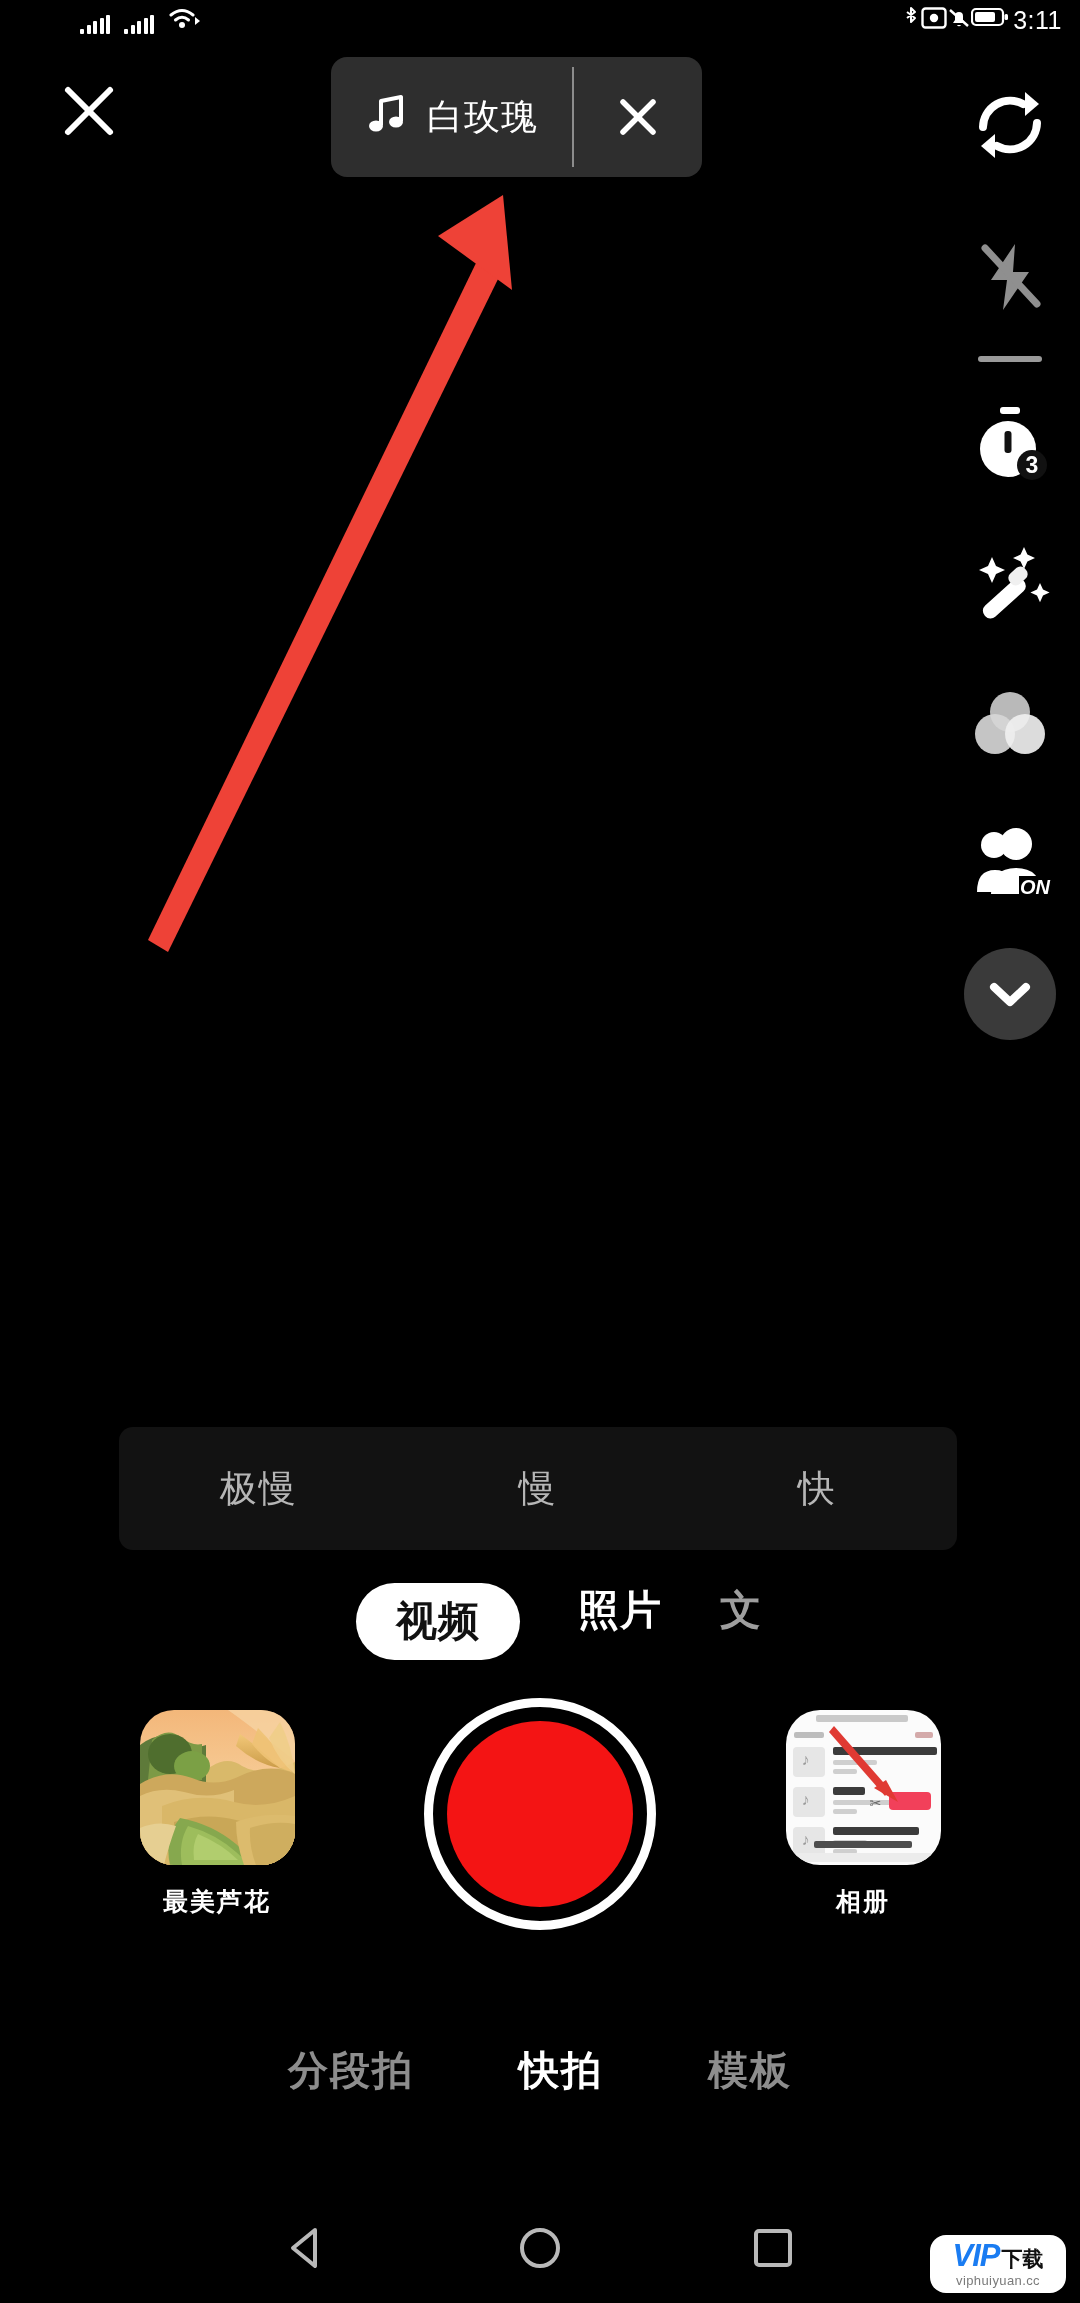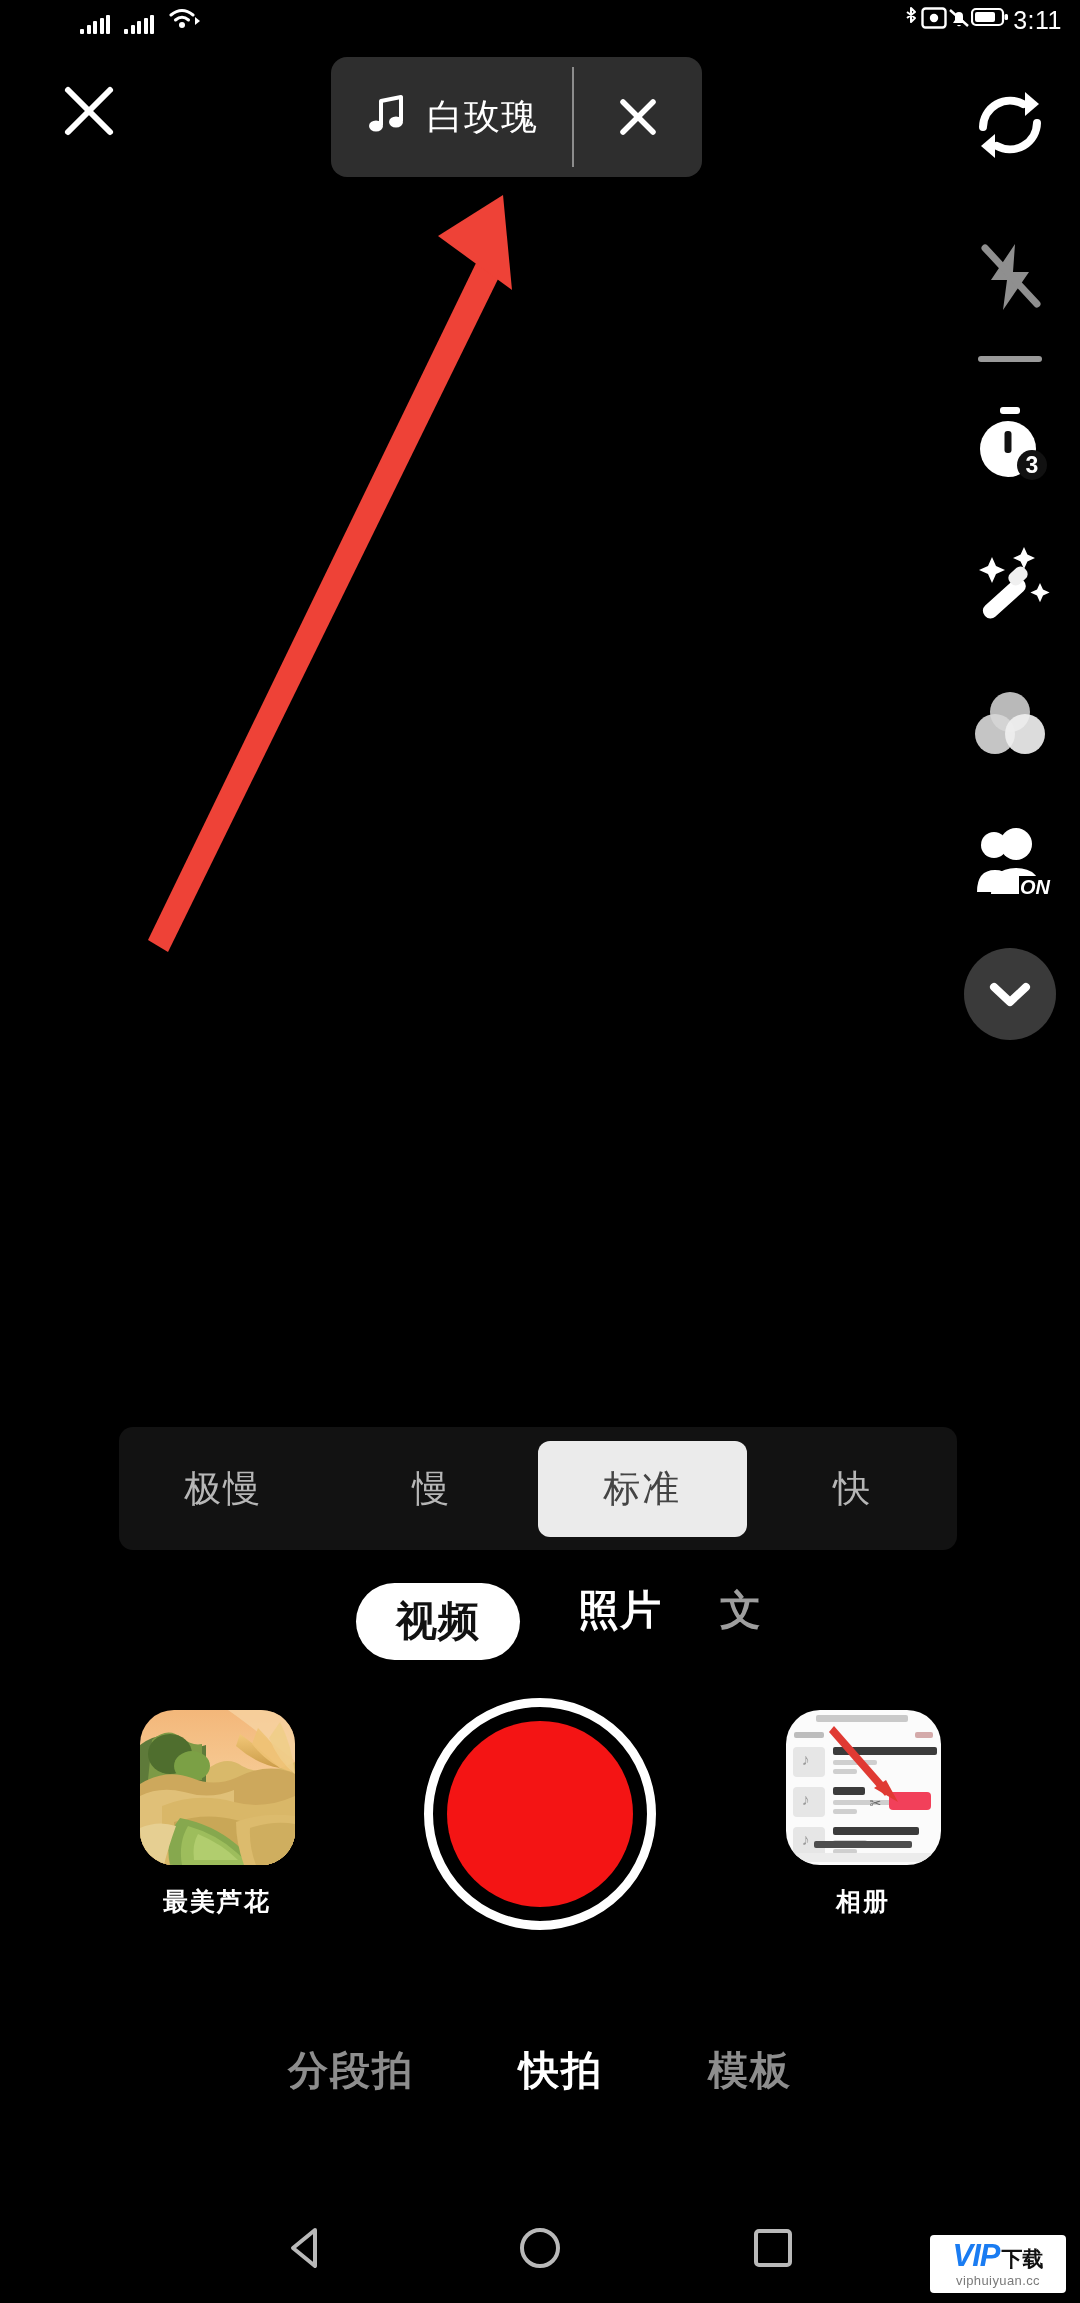--- a/index.html
+++ b/index.html
@@ -144,21 +144,21 @@
   .navbar{
     position:absolute; left:0; bottom:0; width:1080px; height:110px;
     display:flex; align-items:center; justify-content:space-around;
     padding:0 190px;
   }
   .nav-btn{ width:70px; height:70px; display:flex; align-items:center; justify-content:center; }
 
   
   .watermark{
     position:absolute; right:14px; bottom:10px;
-    width:136px; height:58px; background:#fff; border-radius:4px;
+    width:136px; height:58px; background:#fff; border-radius:16px;
     display:flex; flex-direction:column; align-items:center; justify-content:center;
     overflow:hidden;
   }
   .wm-top{ display:flex; align-items:baseline; gap:2px; line-height:1; }
   .wm-vip{ font-size:31px; font-weight:bold; color:#1a7cf2; letter-spacing:-1px; font-style:italic;}
   .wm-dl{ font-size:21px; font-weight:bold; color:#111; }
   .wm-url{ font-size:13px; color:#7a7a7a; letter-spacing:.4px; margin-top:2px;}
 </style>
 </head>
 <body>
@@ -326,21 +326,20 @@
       <g fill="#ee4237">
         <path d="M148 940 L477 261 L500 275 L168 952 Z"></path>
         <path d="M503 195 L512 290 L438 236 Z"></path>
       </g>
     </svg>
   </div>
 
   <div class="speed-bar">
     <div class="speed-item">极慢</div>
     <div class="speed-item">慢</div>
-    <div class="speed-item active">标准</div>
     <div class="speed-item">快</div>
   </div>
 
   <div class="mode-tabs">
     <div class="mode-tab sel">视频</div>
     <div class="mode-tab">照片</div>
     <div class="mode-tab dim">文</div>
   </div>
 
   <div class="capture-row">

